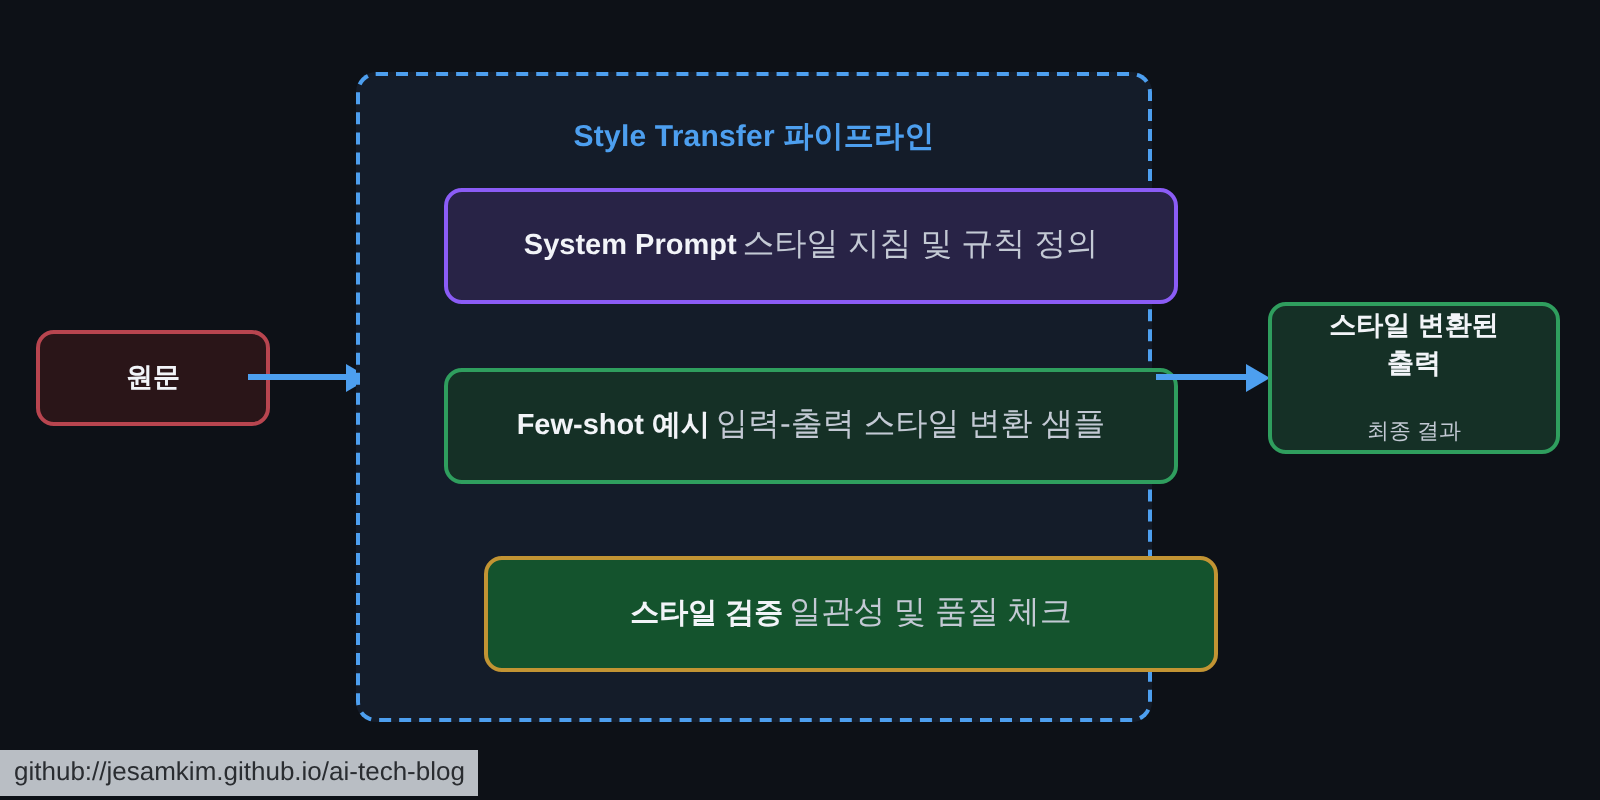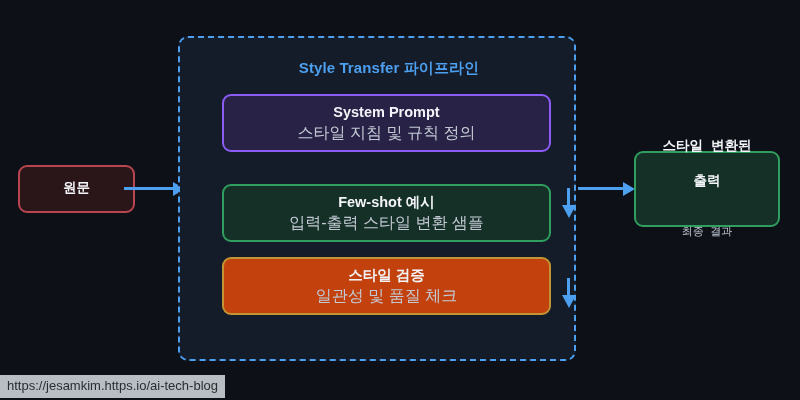--- a/index.html
+++ b/index.html
@@ -26,72 +26,70 @@
     left: 178px;
     top: 36px;
     width: 398px;
     height: 325px;
     border: 2px dashed #4d9fef;
     border-radius: 10px;
     background: #141c29;
   }
   #pipeline-title {
     position: absolute;
-    left: 12px;
+    left: 0;
     top: 21px;
     width: 100%;
     text-align: center;
     color: #4d9fef;
     font-size: 15px;
     font-weight: 700;
     letter-spacing: .1px;
   }
 
   
   .stage {
     position: absolute;
     left: 42px;
-    width: 329px;
+    width: 367px;
     height: 58px;
     border-radius: 9px;
     border-width: 2px;
     border-style: solid;
     display: flex;
-    flex-direction: column;
     align-items: center;
     justify-content: center;
     gap: 3px;
   }
   .stage-title {
     font-size: 14.5px;
     font-weight: 700;
     color: #f2f4f8;
     line-height: 1.15;
   }
   .stage-sub {
     font-size: 16px;
     color: #c3c9d4;
     line-height: 1.15;
   }
   #stage-system  { top: 56px;  background: #282346; border-color: #8b5cf6; }
   #stage-fewshot { top: 146px; background: #153026; border-color: #2f9e5e; }
-  #stage-verify  { top: 219px; background: #c2410c; border-color: #c29433; }
+  #stage-verify  { top: 240px; background: #14532d; border-color: #c29433; margin-left: 20px; }
 
   
   .side-node {
     position: absolute;
     border-radius: 9px;
     border: 2px solid;
     display: flex;
     flex-direction: column;
     align-items: center;
     justify-content: center;
-    gap: 19px;
+    gap: 3px;
     text-align: center;
-    font-family: Liberation Mono, monospace;
   }
   #node-source {
     left: 18px; top: 165px;
     width: 117px; height: 48px;
     background: #2a1518; border-color: #b8454f;
   }
   #node-output {
     left: 634px; top: 151px;
     width: 146px; height: 76px;
     background: #153026; border-color: #2f9e5e;
@@ -214,13 +212,13 @@
   <div id="arrow-pipeline-output" class="h-arrow"></div>
 
   <div id="node-output" class="side-node">
     <span class="node-title">스타일 변환된</span>
     <span class="node-title">출력</span>
     <span class="node-sub">최종 결과</span>
   </div>
 
 </div>
 
-<div id="status-bar">https://jesamkim.https.io/ai-tech-blog</div>
+<div id="status-bar">github://jesamkim.github.io/ai-tech-blog</div>
 
 </body></html>

